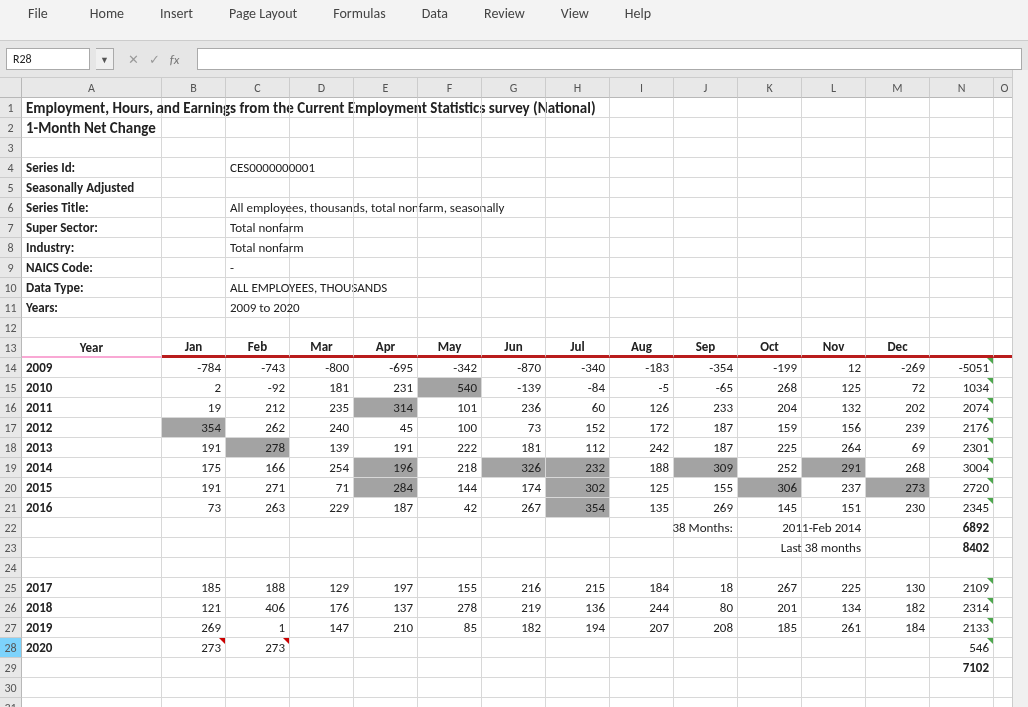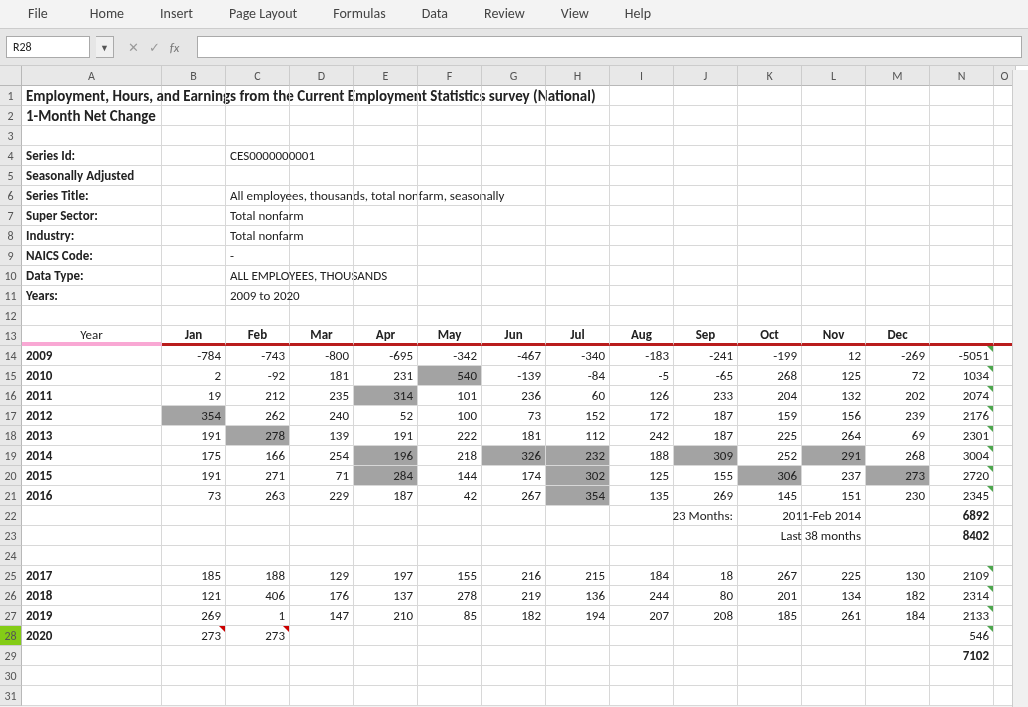--- a/index.html
+++ b/index.html
@@ -26,20 +26,21 @@
     color: #444;
     font-size: 14px;
     cursor: pointer;
   }
   .ribbon .tab:first-child { padding-left: 28px; padding-right: 24px; }
   .fx-bar-wrap {
     background: #e6e6e6;
     border-top: 1px solid #ccc;
     border-bottom: 1px solid #ccc;
     padding: 4px 0;
+    margin-top: 12px;
   }
   .fx-bar {
     display: flex;
     align-items: center;
     background: #e6e6e6;
     height: 28px;
     padding: 0 6px;
     gap: 6px;
   }
   .name-box {
@@ -95,35 +96,35 @@
     font-size: 12px;
   }
   .rowh {
     background: #e8e8e8;
     border-right: 1px solid #b8b8b8;
     border-bottom: 1px solid #ccc;
     display: flex; align-items: center; justify-content: center;
     color: #555;
     font-size: 12px;
   }
-  .rowh.sel { background: #84cc16; }
+  .rowh.sel { background: #7dd3fc; }
   .cell {
     border-right: 1px solid #d8d8d8;
     border-bottom: 1px solid #d8d8d8;
     padding: 0 4px;
     display: flex;
     align-items: center;
     white-space: nowrap;
     overflow: visible;
     position: relative;
   }
   .cell.num { justify-content: flex-end; }
   .cell.bold { font-weight: bold; }
   .cell.hdr { font-weight: bold; justify-content: center; border-bottom: 3px solid #b91c1c; }
-  .cell.hdr-left { font-weight: normal; justify-content: center; border-bottom: 4px solid #f9a8d4; }
+  .cell.hdr-left { font-weight: bold; justify-content: center; border-bottom: 2px solid #f9a8d4; }
   .cell.hl { background: #a3a3a3; }
   .tri-g::after {
     content: ''; position: absolute; top:0; right:0;
     border-top: 6px solid #4ca64c; border-left: 6px solid transparent;
   }
   .tri-r::after {
     content: ''; position: absolute; top:0; right:0;
     border-top: 6px solid #c00; border-left: 6px solid transparent;
   }
   .scrollbar-v {
@@ -385,24 +386,24 @@
     <div class="cell hdr">Dec</div>
     <div class="cell hdr"></div>
     <div class="cell hdr"></div>
     <div class="rowh">14</div>
     <div class="cell bold">2009</div>
     <div class="cell num">-784</div>
     <div class="cell num">-743</div>
     <div class="cell num">-800</div>
     <div class="cell num">-695</div>
     <div class="cell num">-342</div>
-    <div class="cell num">-467</div>
+    <div class="cell num">-870</div>
     <div class="cell num">-340</div>
     <div class="cell num">-183</div>
-    <div class="cell num">-241</div>
+    <div class="cell num">-354</div>
     <div class="cell num">-199</div>
     <div class="cell num">12</div>
     <div class="cell num">-269</div>
     <div class="cell num tri-g">-5051</div>
     <div class="cell "></div>
     <div class="rowh">15</div>
     <div class="cell bold">2010</div>
     <div class="cell num">2</div>
     <div class="cell num">-92</div>
     <div class="cell num">181</div>
@@ -431,21 +432,21 @@
     <div class="cell num">204</div>
     <div class="cell num">132</div>
     <div class="cell num">202</div>
     <div class="cell num tri-g">2074</div>
     <div class="cell "></div>
     <div class="rowh">17</div>
     <div class="cell bold">2012</div>
     <div class="cell num hl">354</div>
     <div class="cell num">262</div>
     <div class="cell num">240</div>
-    <div class="cell num">52</div>
+    <div class="cell num">45</div>
     <div class="cell num">100</div>
     <div class="cell num">73</div>
     <div class="cell num">152</div>
     <div class="cell num">172</div>
     <div class="cell num">187</div>
     <div class="cell num">159</div>
     <div class="cell num">156</div>
     <div class="cell num">239</div>
     <div class="cell num tri-g">2176</div>
     <div class="cell "></div>
@@ -516,21 +517,21 @@
     <div class="rowh">22</div>
     <div class="cell "></div>
     <div class="cell "></div>
     <div class="cell "></div>
     <div class="cell "></div>
     <div class="cell "></div>
     <div class="cell "></div>
     <div class="cell "></div>
     <div class="cell "></div>
     <div class="cell "></div>
-    <div class="cell num">23 Months:</div>
+    <div class="cell num">38 Months:</div>
     <div class="cell "></div>
     <div class="cell num">2011-Feb 2014</div>
     <div class="cell "></div>
     <div class="cell num bold">6892</div>
     <div class="cell "></div>
     <div class="rowh">23</div>
     <div class="cell "></div>
     <div class="cell "></div>
     <div class="cell "></div>
     <div class="cell "></div>

